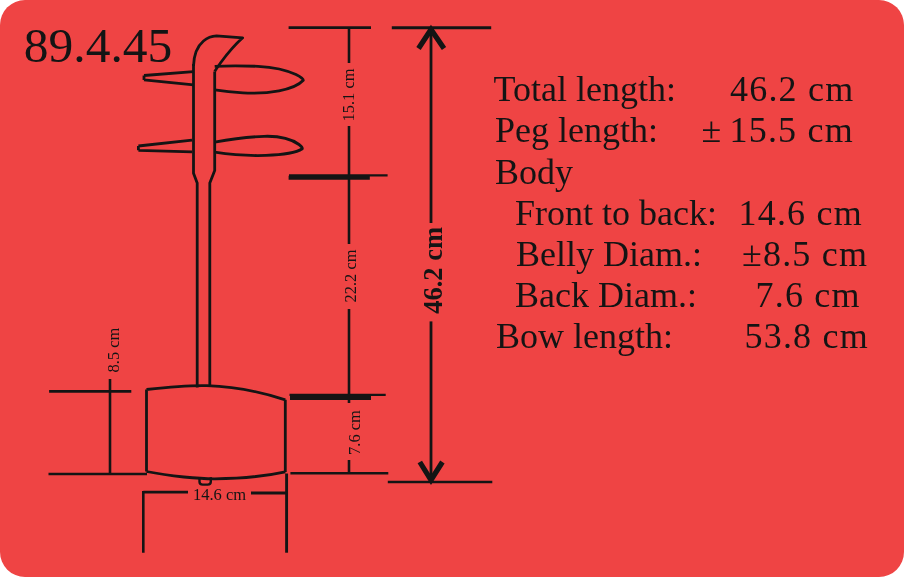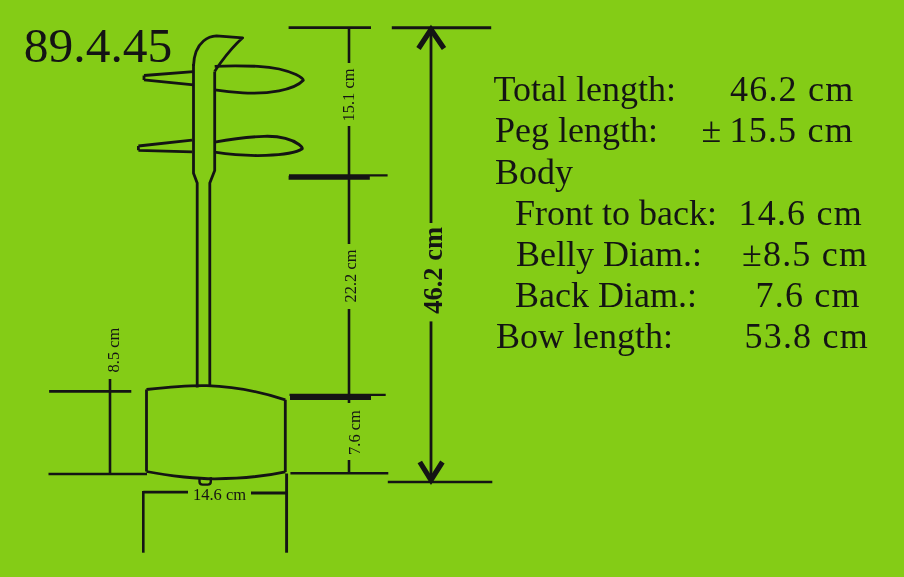--- a/index.html
+++ b/index.html
@@ -1,17 +1,17 @@
 <!DOCTYPE html>
 <html><head>
 <meta charset="utf-8">
 <style>
   html,body{margin:0;padding:0;background:#ffffff;}
-  .page{position:relative;width:904px;height:577px;background:#84cc16;overflow:hidden;
-        font-family:"Liberation Serif", serif;}
+  .page{position:relative;width:904px;height:577px;background:#ef4444;overflow:hidden;
+        font-family:"Liberation Serif", serif;border-radius:25px;}
   svg{position:absolute;left:0;top:0;}
   text{font-family:"Liberation Serif", serif;fill:#141414;}
 </style>
 </head>
 <body>
 <div class="page">
 <svg width="904" height="577" viewBox="0 0 904 577">
 
 <g>
   <text x="23.8" y="62" font-size="49.5">89.4.45</text>

